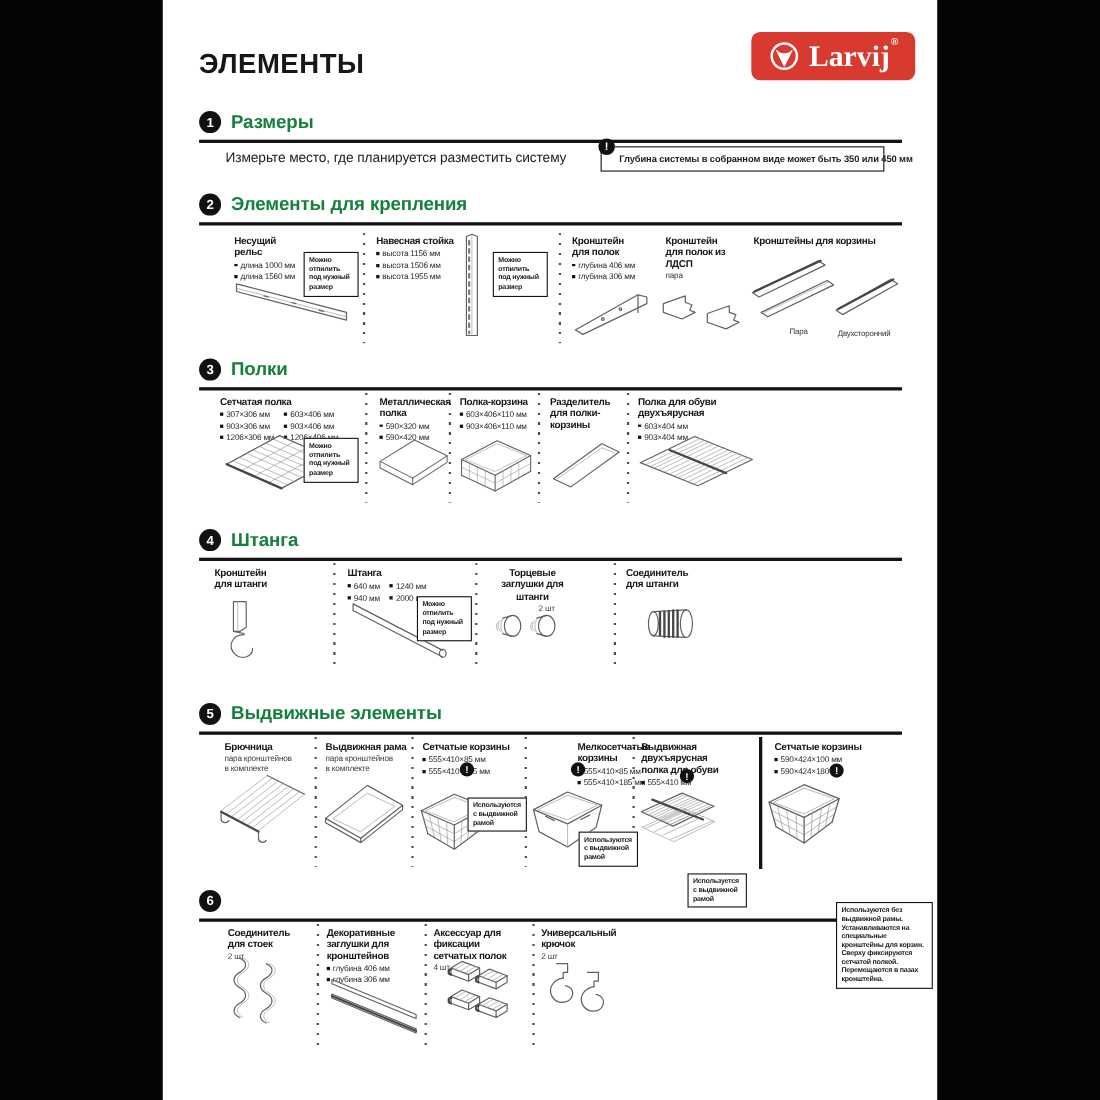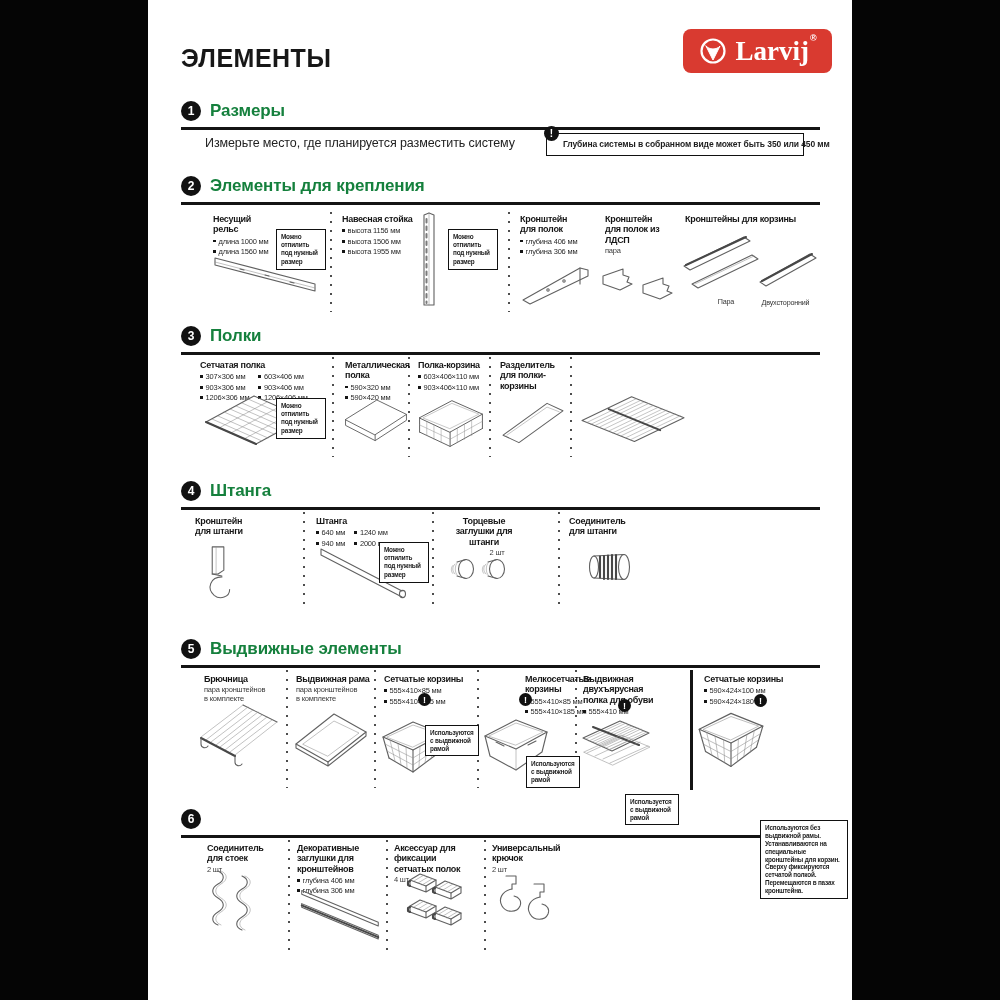--- a/index.html
+++ b/index.html
@@ -203,20 +203,27 @@
   </svg>
 
   <div class="abs" style="left:352px;top:360px;width:68px;">
     <div class="item-title" style="width:62px;">Разделитель для полки-корзины</div>
   </div>
   <svg class="abs draw" style="left:350px;top:394px;" width="70" height="58" viewBox="0 0 74 62">
     <path d="M5 44 L52 10 L69 18 L22 52 Z"></path>
       <path class="t" d="M9 44 L52 14 L65 19"></path>
   </svg>
 
+  <div class="abs" style="left:432px;top:360px;width:110px;">
+    <div class="item-title" style="width:80px;">Полка для обуви двухъярусная</div>
+    <div class="sizes">
+      <div class="size">603×404 мм</div>
+      <div class="size">903×404 мм</div>
+    </div>
+  </div>
   <svg class="abs draw" style="left:430px;top:392px;" width="110" height="61" viewBox="0 0 115 64">
     <path d="M4 30 L56 5 L111 27 L59 52 Z"></path>
     <g class="t">
         <path d="M61 7 L9 32 M65 9 L13 34 M70 10 L18 35 M74 12 L22 37 M79 14 L27 39 M84 16 L32 41 M88 18 L36 43 M93 19 L41 44 M97 21 L45 46 M102 23 L50 48 M107 25 L55 50"></path>
       </g>
     <path class="k" d="M32 18 L86 40"></path>
   </svg>
 
   <div class="abs sec-head" style="left:33px;top:481px;">
     <div class="badge">4</div>

